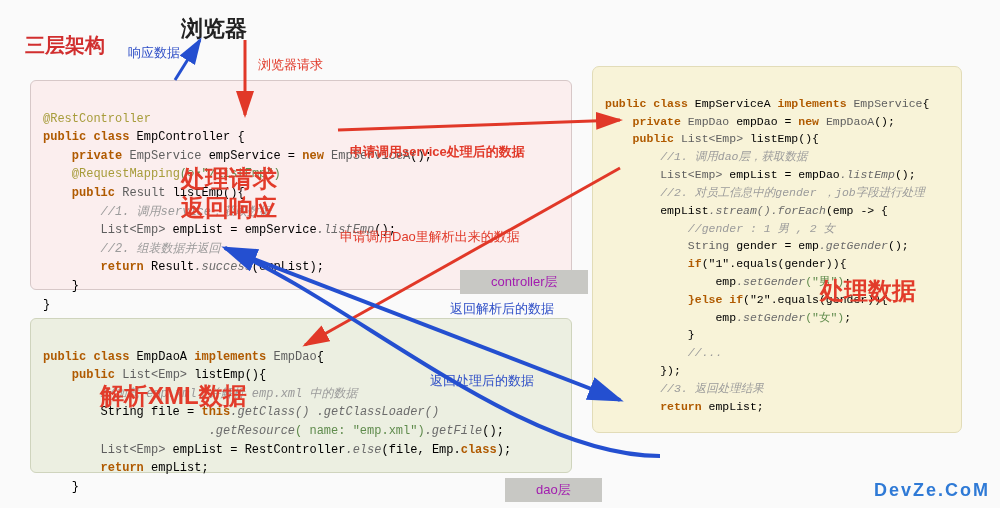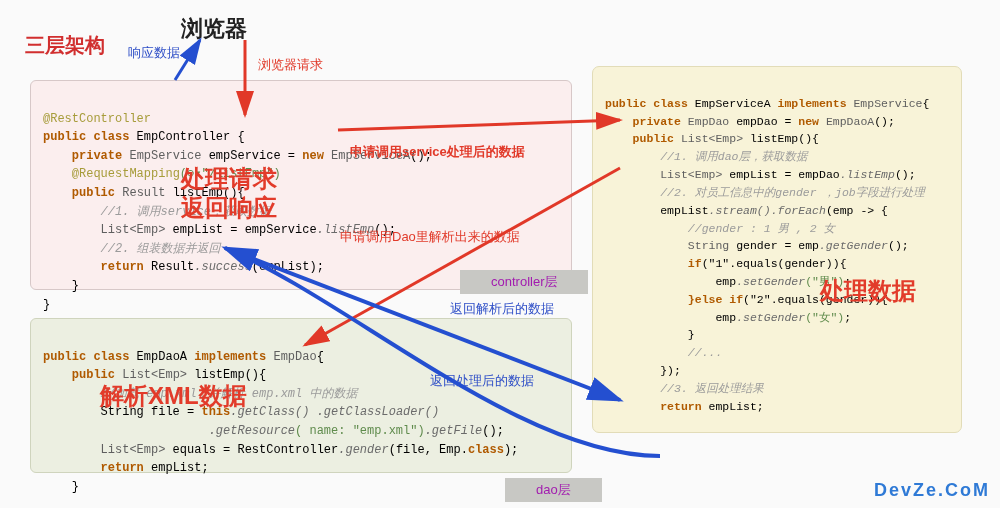--- a/index.html
+++ b/index.html
@@ -75,21 +75,21 @@
 
 <div class="layer-tag" style="left:460px; top:270px;">controller层</div>
 
 <div class="card card-green" style="left:30px; top:318px; width:542px; height:155px;">
   <div class="code">
 <span class="kw">public class</span><span> EmpDaoA </span><span class="kw">implements</span><span class="type"> EmpDao</span><span>{</span>
     <span class="kw">public</span><span class="type"> List&lt;Emp&gt;</span><span> listEmp</span><span>(){</span>
         <span class="cmt">//加载 emp.xml，并解析 emp.xml 中的数据</span>
         <span>String file = </span><span class="kw">this</span><span class="call">.getClass()</span><span class="call"> .getClassLoader()</span>
 <span class="call">                       .getResource</span><span class="str">( name: "emp.xml")</span><span class="call">.getFile</span><span>();</span>
-        <span class="type">List&lt;Emp&gt;</span><span> equals = </span><span>RestController</span><span class="call">.gender</span><span>(file, Emp.</span><span class="kw">class</span><span>);</span>
+        <span class="type">List&lt;Emp&gt;</span><span> empList = </span><span>RestController</span><span class="call">.else</span><span>(file, Emp.</span><span class="kw">class</span><span>);</span>
         <span class="kw">return</span><span> empList</span><span>;</span>
 <span>    }</span></div>
 </div>
 
 <div class="big-red" style="left:100px; top:380px;">解析XML数据</div>
 
 <div class="layer-tag" style="left:505px; top:478px;">dao层</div>
 
 <div class="card card-yellow" style="left:592px; top:66px; width:370px; height:367px;border-radius:7px;">
   <div class="code" style="font-size:11.5px;">

